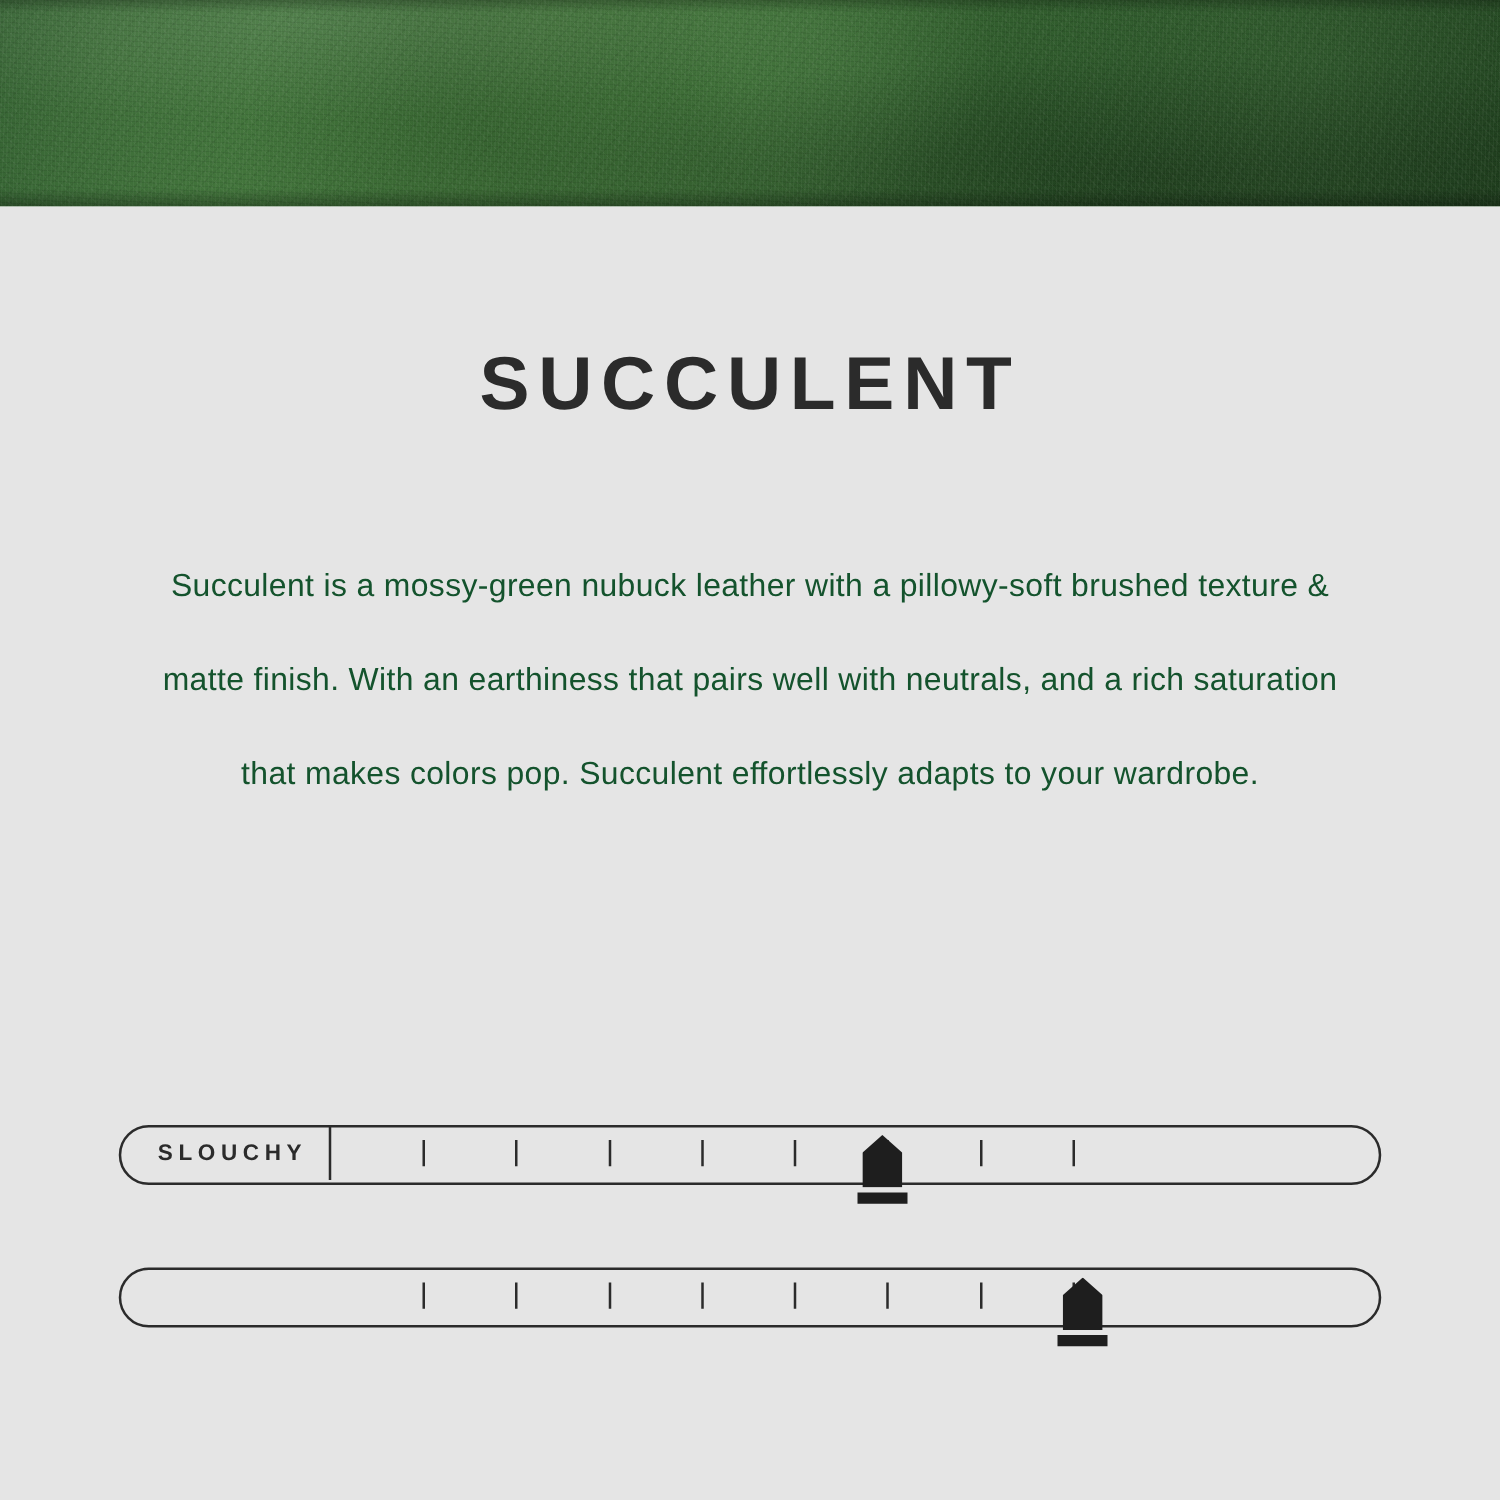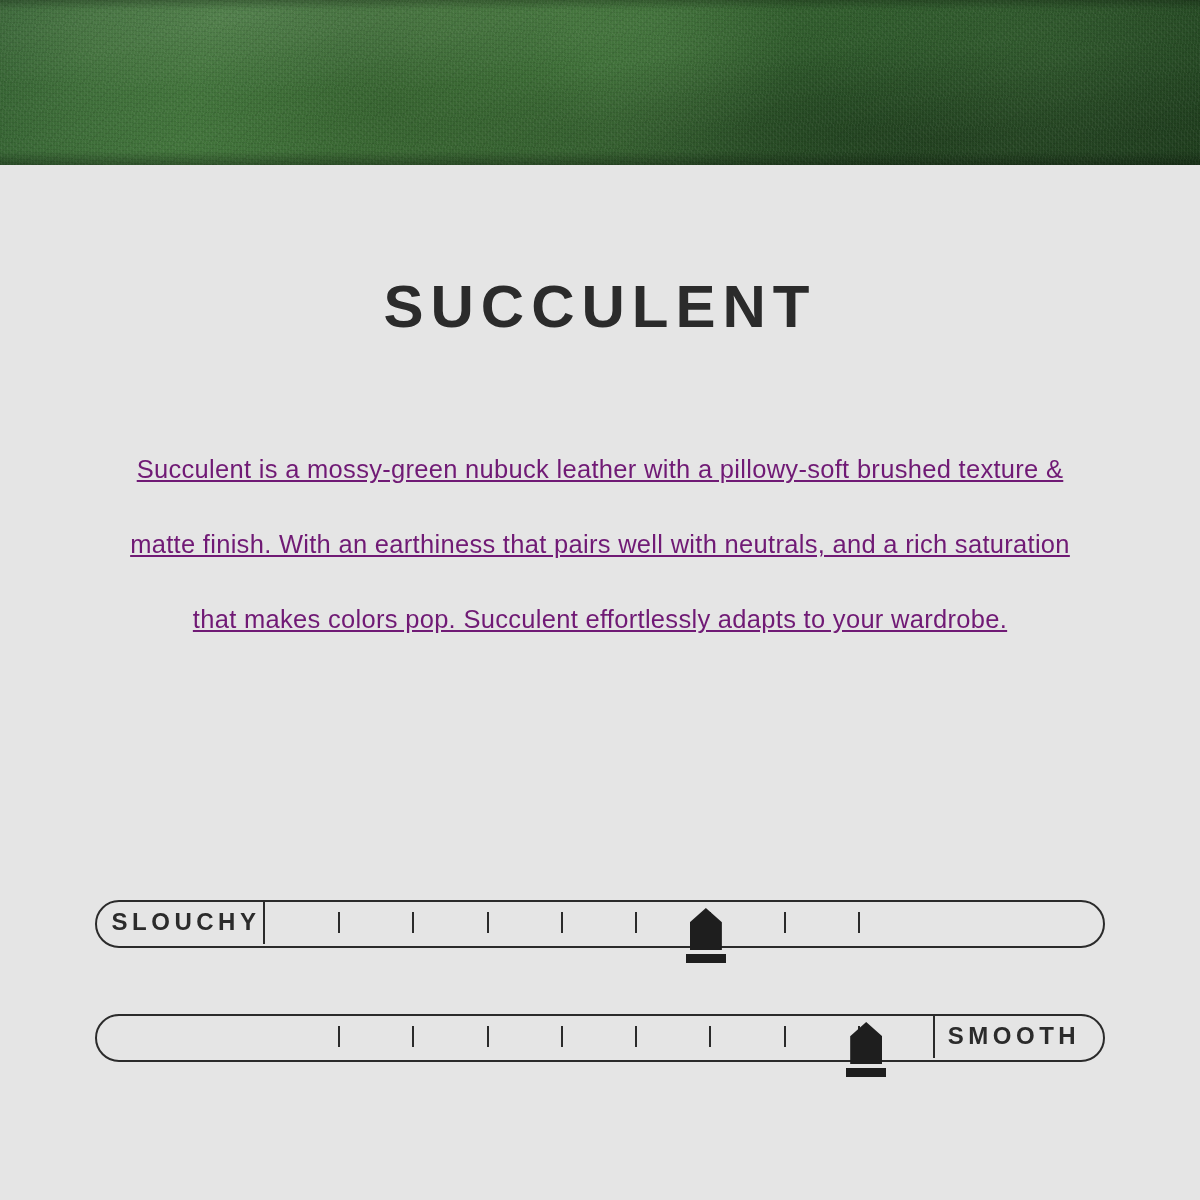--- a/index.html
+++ b/index.html
@@ -85,26 +85,25 @@
     font-family: "Liberation Sans", sans-serif;
   }
 
   
   .desc {
     position: absolute;
     left: 120px;
     top: 432px;
     width: 960px;
     text-align: center;
-    color: #701a75;
+    color: #14532d;
     font-size: 25.5px;
     line-height: 75px;
     letter-spacing: 0.3px;
     font-family: "Liberation Sans", sans-serif;
-    text-decoration: underline;
   }
 
   
   .scales {
     position: absolute;
     left: 95px;
     top: 900px;
     width: 1010px;
   }
   .scale {
@@ -124,21 +123,21 @@
     box-sizing: border-box;
     background: transparent;
   }
   .scale-label {
     position: absolute;
     top: 0;
     height: 44px;
     display: flex;
     align-items: center;
     justify-content: center;
-    font-size: 24px;
+    font-size: 18px;
     letter-spacing: 4.5px;
     font-weight: 700;
     color: #2b2b2b;
     box-sizing: border-box;
   }
   .scale-label.left {
     left: 2px;
     width: 168px;
     border-right: 2px solid #2b2b2b;
     padding-left: 12px;
@@ -222,21 +221,20 @@
           <div class="tick" style="left: 88.8889%;"></div>
         </div>
       <div class="marker" id="marker-0" style="left: 610.88px;">
         <div class="pent"></div>
         <div class="bar"></div>
       </div>
     </div>
 
     <div class="scale">
       <div class="scale-track"></div>
-      <div class="scale-label right">SMOOTH</div>
       <div class="ticks" id="ticks-1">
           <div class="tick" style="left: 11.1111%;"></div>
           <div class="tick" style="left: 22.2222%;"></div>
           <div class="tick" style="left: 33.3333%;"></div>
           <div class="tick" style="left: 44.4444%;"></div>
           <div class="tick" style="left: 55.5556%;"></div>
           <div class="tick" style="left: 66.6667%;"></div>
           <div class="tick" style="left: 77.7778%;"></div>
           <div class="tick" style="left: 88.8889%;"></div>
         </div>

